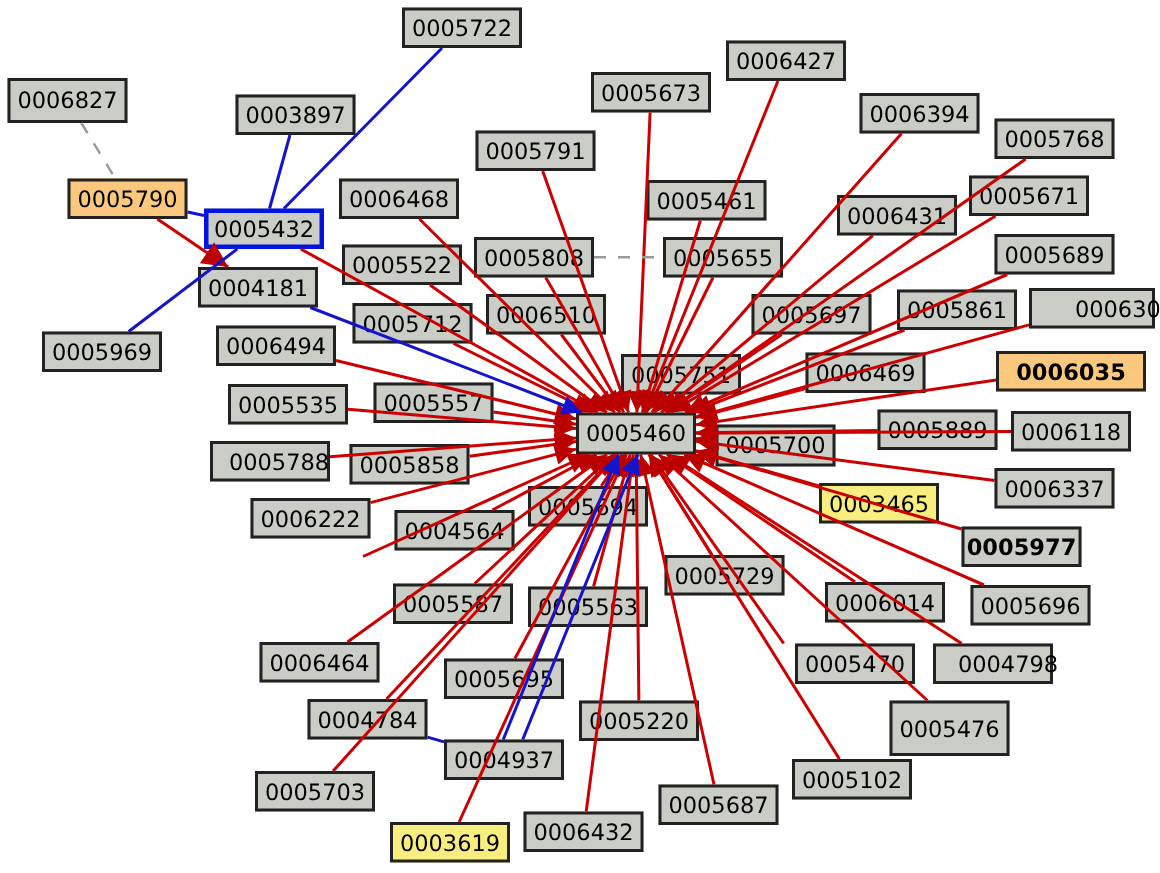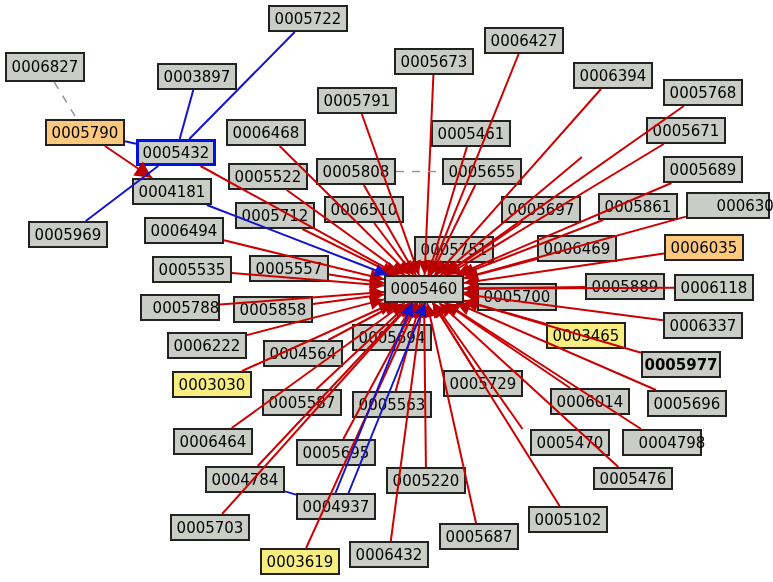--- a/index.html
+++ b/index.html
@@ -37,63 +37,63 @@
       <div class="node " style="left: 484px; top: 27px; width: 80px; height: 27px;">0006427</div>
       <div class="node " style="left: 394px; top: 48px; width: 80px; height: 27px;">0005673</div>
       <div class="node " style="left: 157px; top: 63px; width: 80px; height: 27px;">0003897</div>
       <div class="node " style="left: 573px; top: 62px; width: 80px; height: 27px;">0006394</div>
       <div class="node " style="left: 663px; top: 79px; width: 80px; height: 27px; text-align: right;">0005768</div>
       <div class="node " style="left: 317px; top: 87px; width: 80px; height: 27px;">0005791</div>
       <div class="node " style="left: 646px; top: 117px; width: 80px; height: 27px;">0005671</div>
       <div class="node orange" style="left: 45px; top: 119px; width: 80px; height: 27px;">0005790</div>
       <div class="node " style="left: 226px; top: 119px; width: 80px; height: 27px;">0006468</div>
       <div class="node " style="left: 431px; top: 120px; width: 80px; height: 27px;">0005461</div>
+      <div class="node " style="left: 558px; top: 130px; width: 80px; height: 27px;">0006431</div>
       <div class="node selected" style="left: 136px; top: 139px; width: 80px; height: 27px;">0005432</div>
       <div class="node " style="left: 663px; top: 156px; width: 80px; height: 27px;">0005689</div>
       <div class="node " style="left: 442px; top: 158px; width: 80px; height: 27px;">0005655</div>
       <div class="node " style="left: 316px; top: 158px; width: 80px; height: 27px;">0005808</div>
       <div class="node " style="left: 228px; top: 163px; width: 80px; height: 27px;">0005522</div>
       <div class="node " style="left: 132px; top: 178px; width: 80px; height: 27px;">0004181</div>
       <div class="node " style="left: 686px; top: 192px; width: 84px; height: 27px; padding-left: 44px;">0006307</div>
       <div class="node " style="left: 598px; top: 193px; width: 80px; height: 27px;">0005861</div>
       <div class="node " style="left: 501px; top: 196px; width: 80px; height: 27px;">0005697</div>
       <div class="node " style="left: 324px; top: 196px; width: 80px; height: 27px;">0006510</div>
       <div class="node " style="left: 235px; top: 202px; width: 80px; height: 27px;">0005712</div>
       <div class="node " style="left: 144px; top: 217px; width: 80px; height: 27px;">0006494</div>
       <div class="node " style="left: 28px; top: 221px; width: 80px; height: 27px;">0005969</div>
-      <div class="node orange" style="left: 664px; top: 234px; width: 80px; height: 27px;">0006035</div>
+      <div class="node orange" style="left: 664px; top: 234px; width: 100px; height: 27px; font-weight: bold;">0006035</div>
       <div class="node " style="left: 537px; top: 235px; width: 80px; height: 27px;">0006469</div>
       <div class="node " style="left: 414px; top: 236px; width: 80px; height: 27px;">0005751</div>
       <div class="node " style="left: 152px; top: 256px; width: 80px; height: 27px;">0005535</div>
       <div class="node " style="left: 249px; top: 255px; width: 80px; height: 27px;">0005557</div>
       <div class="node " style="left: 674px; top: 274px; width: 80px; height: 27px;">0006118</div>
       <div class="node " style="left: 585px; top: 273px; width: 80px; height: 27px;">0005889</div>
       <div class="node center" style="left: 384px; top: 275px; width: 80px; height: 28px;">0005460</div>
       <div class="node " style="left: 477px; top: 283px; width: 80px; height: 28px;">0005700</div>
       <div class="node " style="left: 140px; top: 294px; width: 80px; height: 27px; padding-left: 12px;">0005788</div>
       <div class="node " style="left: 233px; top: 296px; width: 80px; height: 27px;">0005858</div>
       <div class="node " style="left: 663px; top: 312px; width: 80px; height: 27px;">0006337</div>
       <div class="node yellow" style="left: 546px; top: 322px; width: 80px; height: 27px;">0003465</div>
       <div class="node " style="left: 352px; top: 324px; width: 80px; height: 27px;">0005694</div>
       <div class="node " style="left: 167px; top: 332px; width: 80px; height: 27px;">0006222</div>
       <div class="node " style="left: 263px; top: 340px; width: 80px; height: 27px;">0004564</div>
       <div class="node " style="left: 641px; top: 351px; width: 80px; height: 27px; font-weight: bold;">0005977</div>
       <div class="node " style="left: 443px; top: 370px; width: 80px; height: 27px;">0005729</div>
-      <div class="node yellow" style="left: 172px; top: 371px; width: 80px; height: 27px;">0003030</div>
       <div class="node " style="left: 550px; top: 388px; width: 80px; height: 27px;">0006014</div>
       <div class="node " style="left: 262px; top: 389px; width: 80px; height: 27px;">0005587</div>
       <div class="node " style="left: 352px; top: 391px; width: 80px; height: 27px;">0005563</div>
       <div class="node " style="left: 647px; top: 390px; width: 80px; height: 27px;">0005696</div>
       <div class="node " style="left: 173px; top: 428px; width: 80px; height: 27px;">0006464</div>
       <div class="node " style="left: 492px; top: 429px; width: 80px; height: 27px; margin-left: 38px;">0005470</div>
       <div class="node " style="left: 622px; top: 429px; width: 80px; height: 27px; padding-left: 20px;">0004798</div>
       <div class="node " style="left: 296px; top: 439px; width: 80px; height: 27px;">0005695</div>
       <div class="node " style="left: 205px; top: 466px; width: 80px; height: 27px;">0004784</div>
       <div class="node " style="left: 386px; top: 467px; width: 80px; height: 27px;">0005220</div>
-      <div class="node " style="left: 593px; top: 467px; width: 80px; height: 23px;">0005476</div>
+      <div class="node " style="left: 593px; top: 467px; width: 80px; height: 37px;">0005476</div>
       <div class="node " style="left: 296px; top: 493px; width: 80px; height: 27px;">0004937</div>
       <div class="node " style="left: 528px; top: 506px; width: 80px; height: 27px;">0005102</div>
       <div class="node " style="left: 170px; top: 514px; width: 80px; height: 27px;">0005703</div>
       <div class="node " style="left: 439px; top: 523px; width: 80px; height: 27px;">0005687</div>
       <div class="node " style="left: 349px; top: 541px; width: 80px; height: 27px;">0006432</div>
       <div class="node yellow" style="left: 260px; top: 548px; width: 80px; height: 27px;">0003619</div>
     </div>
   <svg id="edge-layer" xmlns="http://www.w3.org/2000/svg" width="773" height="582" viewBox="0 0 773 582">
     <defs>
       <marker id="arrow-red" viewBox="0 0 10 10" refX="10" refY="5" markerWidth="7.5" markerHeight="7" orient="auto-start-reverse">

